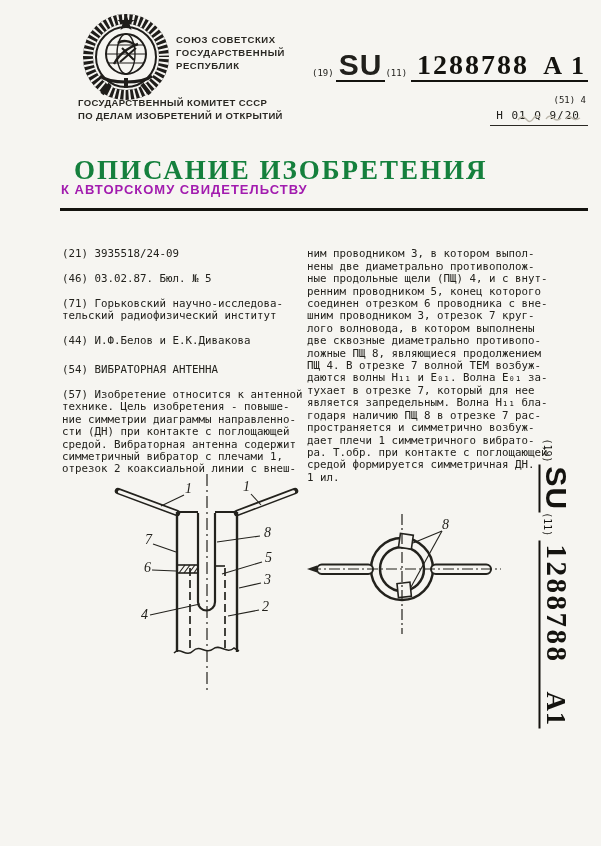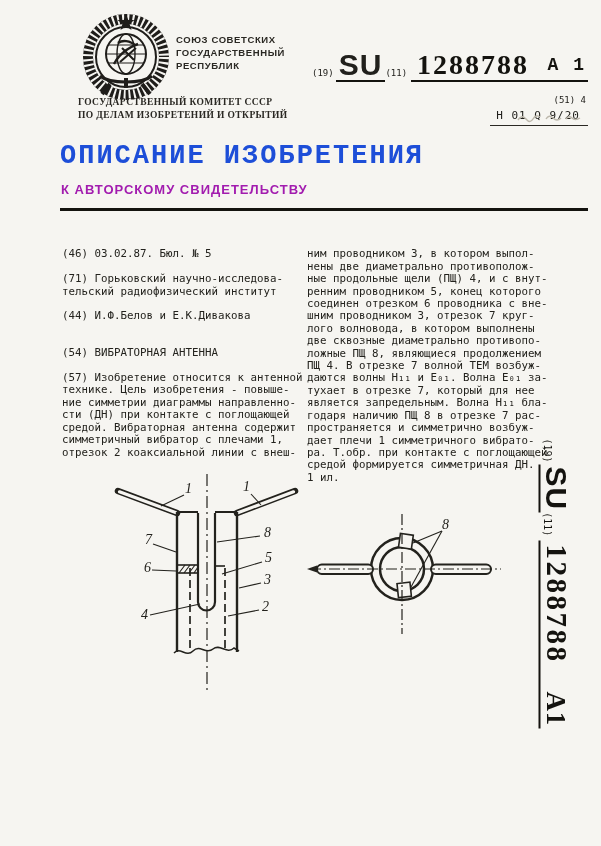--- a/index.html
+++ b/index.html
@@ -14,21 +14,21 @@
   .abs{position:absolute;}
   
   .union-label{
     left:176px;top:33px;width:150px;
     font-family:"Liberation Sans",sans-serif;
     font-weight:bold;font-size:9.5px;line-height:13px;
     letter-spacing:0.6px;color:#2a2823;
   }
   .committee{
     left:78px;top:96px;width:240px;
-    font-family:Liberation Serif, serif;
+    font-family:Liberation Sans, sans-serif;
     font-weight:bold;font-size:9.5px;line-height:13px;
     letter-spacing:0.4px;color:#2a2823;
   }
   .pub-row{
     left:312px;top:40px;width:276px;height:42px;
     display:flex;align-items:flex-end;
   }
   .code-small{font-size:9px;letter-spacing:0;padding:0 2px 4px 0;white-space:nowrap;}
   .su-big{
     font-family:"Liberation Sans",sans-serif;font-weight:bold;
@@ -37,52 +37,52 @@
   }
   .numwrap{
     flex:1;display:flex;align-items:flex-end;justify-content:space-between;
     border-bottom:2.5px solid #14130f;margin-left:2px;padding:0 2px 1px 6px;
   }
   .pub-number{
     font-family:"Liberation Serif",serif;font-weight:bold;
     font-size:28px;line-height:28px;letter-spacing:2px;color:#14130f;
   }
   .kind-code{
-    font-family:Liberation Mono, monospace;font-weight:bold;
-    font-size:18px;line-height:27px;letter-spacing:2px;color:#14130f;
+    font-family:Liberation Serif, serif;font-weight:bold;
+    font-size:26px;line-height:27px;letter-spacing:2px;color:#14130f;
   }
   .ipc-row{
     left:312px;top:95px;width:276px;height:22px;
     display:flex;align-items:flex-end;flex-direction:column;
   }
   .ipc-class{
     font-size:11px;line-height:14px;letter-spacing:1px;
     border-bottom:1.5px solid #2a2823;padding:0 8px 2px 6px;white-space:nowrap;
   }
   .ipc-rule{flex:1;border-bottom:3px solid #14130f;height:4px;}
   
   .title-main{
-    left:60px;top:141px;margin:0;
-    font-family:Liberation Mono, monospace;font-weight:bold;
-    font-size:27px;letter-spacing:2px;color:#1d4ed8;white-space:nowrap;
+    left:60px;top:141px;margin:14px;
+    font-family:Liberation Serif, serif;font-weight:bold;
+    font-size:27px;letter-spacing:2px;color:#15803d;white-space:nowrap;
   }
   .title-sub{
     left:61px;top:182px;
     font-family:"Liberation Sans",sans-serif;font-weight:bold;
     font-size:13px;letter-spacing:1px;color:#a21caf;white-space:nowrap;
   }
   .main-rule{left:60px;top:208px;width:528px;height:3px;background:#14130f;}
   
   .col{
     font-size:10.8px;line-height:12.4px;
     white-space:pre-line;color:#23221d;
   }
   .col-left{left:62px;top:236px;width:242px;}
   .col-right{left:307px;top:236px;width:250px;}
-  .inv-title{margin-top:12px;}
+  .inv-title{margin-top:4px;}
   
   .side-label{
     left:434px;top:543px;width:253px;height:44px;
     transform:rotate(90deg);
     display:flex;align-items:flex-end;
     white-space:nowrap;color:#14130f;
   }
   .v-small{font-size:10px;padding:0 2px 3px 0;}
   .v-su{
     font-family:"Liberation Sans",sans-serif;font-weight:bold;
@@ -158,20 +158,21 @@
 
   <svg class="abs" style="left:515px;top:108px" width="75" height="20" viewBox="0 0 75 20">
     <path d="M3 12 q4 -6 8 -1 t7 0 q3 -5 7 -2 m6 2 q3 -5 7 -1 t8 0 m5 1 q3 -4 6 -1 t8 0" stroke="#bcb7ab" stroke-width="1.4" fill="none"></path>
   </svg>
 
   <h1 class="abs title-main">ОПИСАНИЕ ИЗОБРЕТЕНИЯ</h1>
   <div class="abs title-sub">К АВТОРСКОМУ СВИДЕТЕЛЬСТВУ</div>
   <div class="abs main-rule"></div>
 
   <div class="abs col col-left">
+    <div>(21) 3935518/24-09</div>
     <div>(46) 03.02.87. Бюл. № 5</div>
     <div>(71) Горьковский научно-исследова-
 тельский радиофизический институт</div>
     <div>(44) И.Ф.Белов и Е.К.Дивакова</div>
     <div class="inv-title">(54) ВИБРАТОРНАЯ АНТЕННА</div>
     <div>(57) Изобретение относится к антенной
 технике. Цель изобретения - повыше-
 ние симметрии диаграммы направленно-
 сти (ДН) при контакте с поглощающей
 средой. Вибраторная антенна содержит

